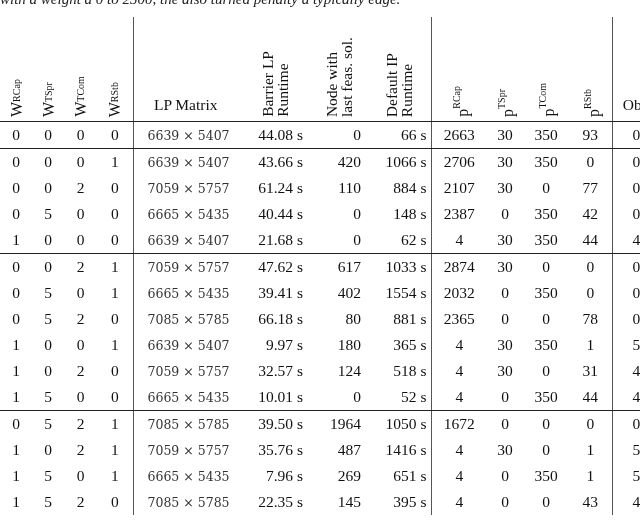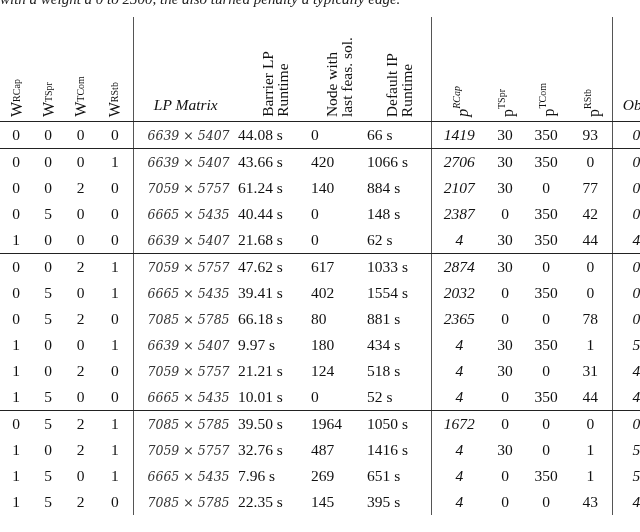--- a/index.html
+++ b/index.html
@@ -26,22 +26,22 @@
     white-space: nowrap; line-height: 15px; text-align: left; padding-bottom: 4px;
   }
   .wsym { font-size: 16px; }
   .wsym sup { font-size: 10px; vertical-align: 0; position: relative; top: -0px; }
   .psym { font-size: 16px; }
   .psym sup { font-size: 10px; }
   .plain { display: inline-block; padding-bottom: 7px; }
   .obj { display: inline-block; padding-bottom: 7px; }
   tbody td { height: 26px; }
   .lpm { font-family: "DejaVu Serif", serif; font-size: 12.5px; color: #333; text-align: left; padding-left: 14px; }
-  .num-r { text-align: left; }
-  .vdiv { border-left: 1.6px solid #555; font-style: italic; }
+  .num-r { text-align: right; }
+  .vdiv { border-left: 1.6px solid #555; }
   tr.sep td { border-bottom: 1.6px solid #222; }
 </style>
 </head>
 <body>
 
 <div class="caption">with a weight a 0 to 2300, the also turned penalty a typically edge.</div>
 
 <table>
   <colgroup>
     <col style="width:32px">
@@ -78,21 +78,21 @@
   <tbody id="tbody">
       <tr class="sep">
     <td>0</td>
     <td>0</td>
     <td>0</td>
     <td>0</td>
     <td class="vdiv lpm">6639 × 5407</td>
     <td class="num-r" style="padding-right:8px">44.08 s</td>
     <td class="num-r" style="padding-right:6px">0</td>
     <td class="num-r" style="padding-right:4px">66 s</td>
-    <td class="vdiv">1419</td>
+    <td class="vdiv">2663</td>
     <td>30</td>
     <td>350</td>
     <td>93</td>
     <td class="vdiv">0</td>
   </tr>
       <tr>
     <td>0</td>
     <td>0</td>
     <td>0</td>
     <td>1</td>
@@ -106,21 +106,21 @@
     <td>0</td>
     <td class="vdiv">0</td>
   </tr>
       <tr>
     <td>0</td>
     <td>0</td>
     <td>2</td>
     <td>0</td>
     <td class="vdiv lpm">7059 × 5757</td>
     <td class="num-r" style="padding-right:8px">61.24 s</td>
-    <td class="num-r" style="padding-right:6px">140</td>
+    <td class="num-r" style="padding-right:6px">110</td>
     <td class="num-r" style="padding-right:4px">884 s</td>
     <td class="vdiv">2107</td>
     <td>30</td>
     <td>0</td>
     <td>77</td>
     <td class="vdiv">0</td>
   </tr>
       <tr>
     <td>0</td>
     <td>5</td>
@@ -197,34 +197,34 @@
     <td class="vdiv">0</td>
   </tr>
       <tr>
     <td>1</td>
     <td>0</td>
     <td>0</td>
     <td>1</td>
     <td class="vdiv lpm">6639 × 5407</td>
     <td class="num-r" style="padding-right:8px">9.97 s</td>
     <td class="num-r" style="padding-right:6px">180</td>
-    <td class="num-r" style="padding-right:4px">434 s</td>
+    <td class="num-r" style="padding-right:4px">365 s</td>
     <td class="vdiv">4</td>
     <td>30</td>
     <td>350</td>
     <td>1</td>
     <td class="vdiv">5</td>
   </tr>
       <tr>
     <td>1</td>
     <td>0</td>
     <td>2</td>
     <td>0</td>
     <td class="vdiv lpm">7059 × 5757</td>
-    <td class="num-r" style="padding-right:8px">21.21 s</td>
+    <td class="num-r" style="padding-right:8px">32.57 s</td>
     <td class="num-r" style="padding-right:6px">124</td>
     <td class="num-r" style="padding-right:4px">518 s</td>
     <td class="vdiv">4</td>
     <td>30</td>
     <td>0</td>
     <td>31</td>
     <td class="vdiv">4</td>
   </tr>
       <tr class="sep">
     <td>1</td>
@@ -255,21 +255,21 @@
     <td>0</td>
     <td>0</td>
     <td class="vdiv">0</td>
   </tr>
       <tr>
     <td>1</td>
     <td>0</td>
     <td>2</td>
     <td>1</td>
     <td class="vdiv lpm">7059 × 5757</td>
-    <td class="num-r" style="padding-right:8px">32.76 s</td>
+    <td class="num-r" style="padding-right:8px">35.76 s</td>
     <td class="num-r" style="padding-right:6px">487</td>
     <td class="num-r" style="padding-right:4px">1416 s</td>
     <td class="vdiv">4</td>
     <td>30</td>
     <td>0</td>
     <td>1</td>
     <td class="vdiv">5</td>
   </tr>
       <tr>
     <td>1</td>

